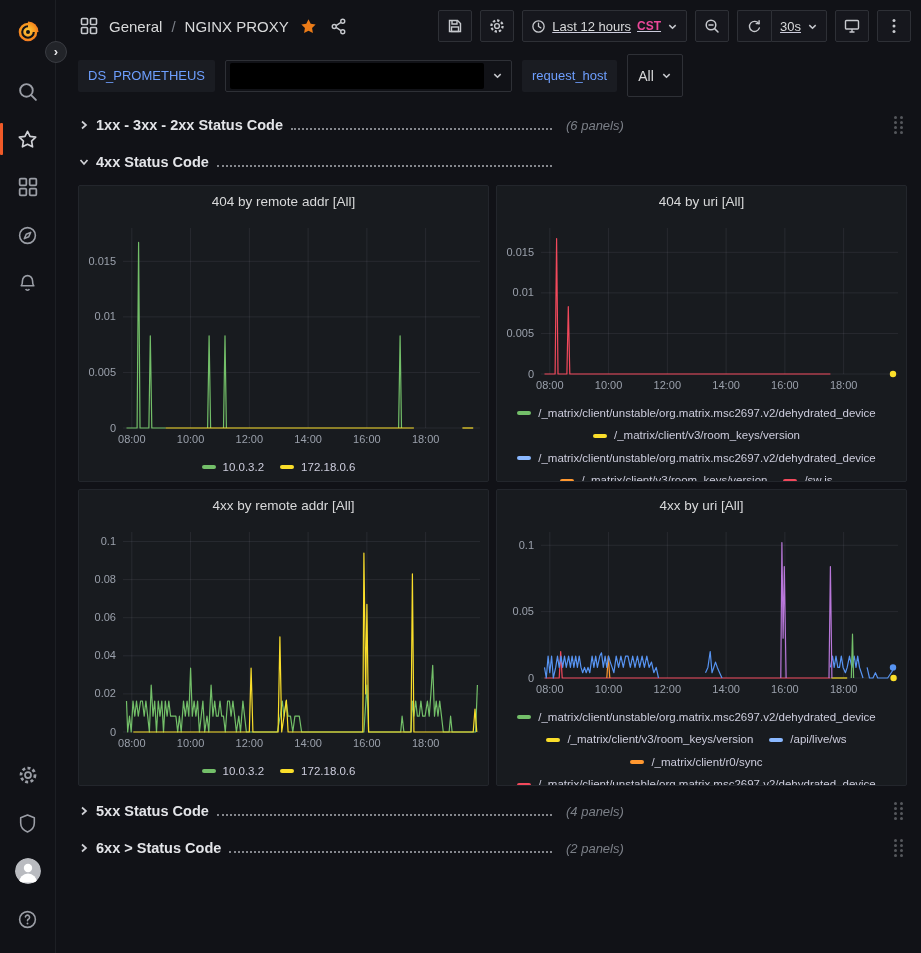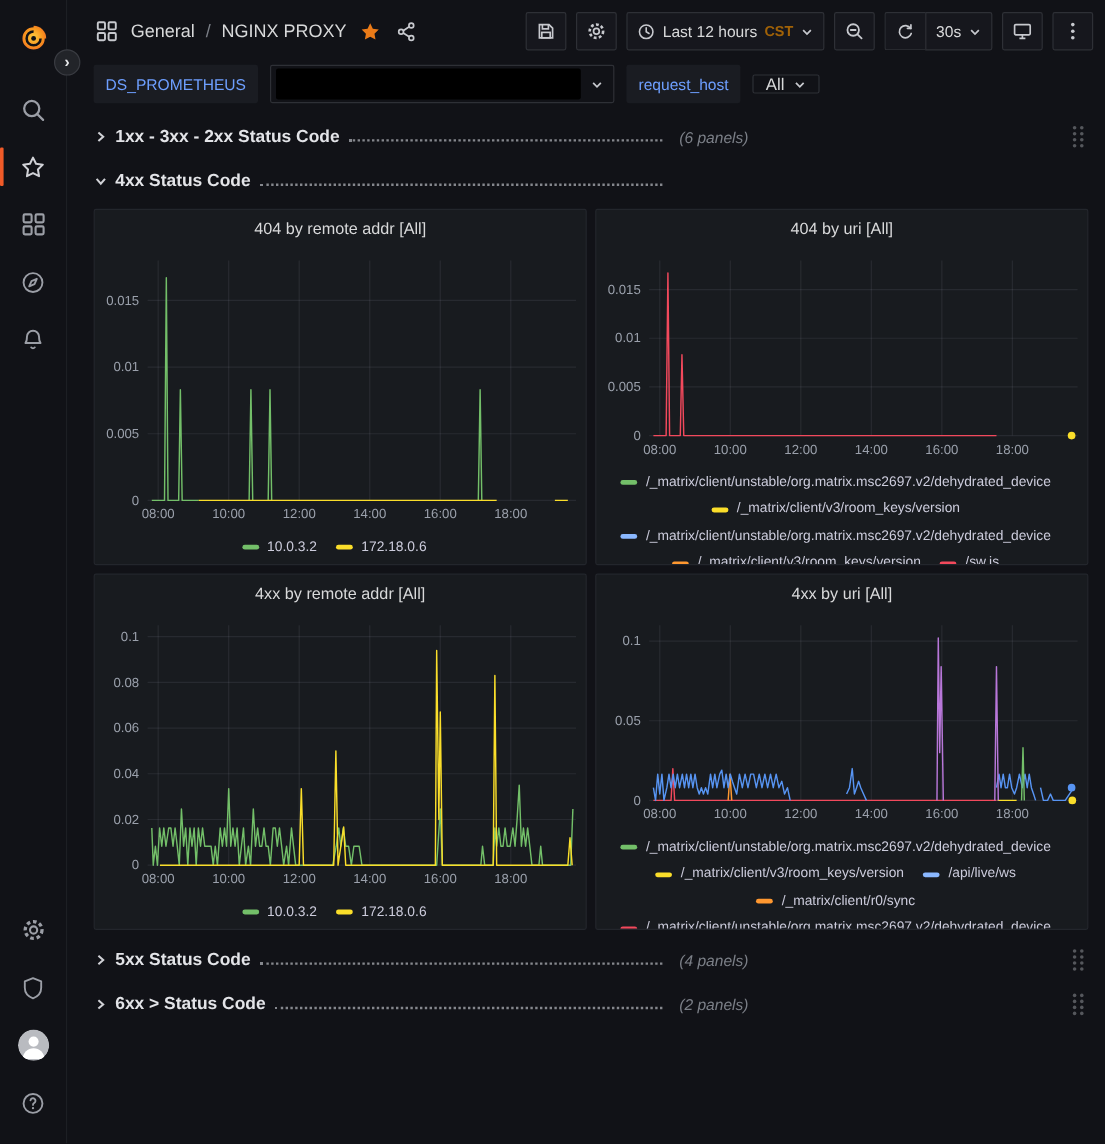--- a/index.html
+++ b/index.html
@@ -46,29 +46,29 @@
   .main { flex: 1; display: flex; flex-direction: column; min-width: 0; }
 
   .navbar {
     height: 52px; display: flex; align-items: center;
     padding: 0 10px 0 22px; flex: none;
   }
   .nav-left { display: flex; align-items: center; gap: 9px; min-width: 0; }
   .crumb { font-size: 15px; color: #d8d9da; cursor: pointer; white-space: nowrap; }
   .crumb-sep { color: #7b7f87; font-size: 15px; }
   .icon-btn-flat { background: none; border: none; cursor: pointer; display: flex; align-items: center; padding: 2px; }
-  .nav-right { margin-left: auto; display: flex; align-items: center; gap: 8px; }
+  .nav-right { margin-left: auto; display: flex; align-items: center; gap: 8px; text-decoration: underline; }
   .tool-btn {
     height: 32px; min-width: 34px;
     background: #16171d; border: 1px solid #2e3036; border-radius: 2px;
     color: #d8d9da; display: flex; align-items: center; justify-content: center;
     gap: 6px; padding: 0 8px; cursor: pointer; font-size: 13px;
     font-family: "Liberation Sans", sans-serif;
   }
-  .tool-btn .tz { color: #a16207; font-weight: bold; font-size: 12px; }
+  .tool-btn .tz { color: #ec4899; font-weight: bold; font-size: 12px; }
   .btn-group { display: flex; }
   .btn-group .tool-btn:first-child { border-right: none; border-radius: 2px 0 0 2px; }
   .btn-group .tool-btn:last-child { border-radius: 0 2px 2px 0; }
 
   
   .subbar {
     display: flex; align-items: center; gap: 10px;
     padding: 2px 14px 10px 22px; flex: none;
   }
   .var-label {
@@ -77,21 +77,21 @@
     color: #6e9fff; font-weight: normal; font-size: 13px;
   }
   .var-select {
     height: 32px; width: 287px; display: flex; align-items: center;
     background: #111217; border: 1px solid #2e3036; border-radius: 2px;
     padding: 0 8px 0 4px; gap: 8px; cursor: pointer;
   }
   .redacted { flex: 1; height: 26px; background: #000; border-radius: 2px; }
   .var-pair { display: flex; gap: 2px; }
   .var-value {
-    height: 16px; display: flex; align-items: center; gap: 7px; padding: 0 10px;
+    height: 43px; display: flex; align-items: center; gap: 7px; padding: 0 10px;
     background: #111217; border: 1px solid #2e3036; border-radius: 2px;
     color: #d8d9da; font-size: 14px; cursor: pointer;
   }
 
   
   .dash { flex: 1; padding: 4px 14px 0 22px; overflow: hidden; }
   .row-header {
     display: flex; align-items: center; height: 28px; margin-bottom: 9px;
     cursor: pointer;
     text-align: right;

